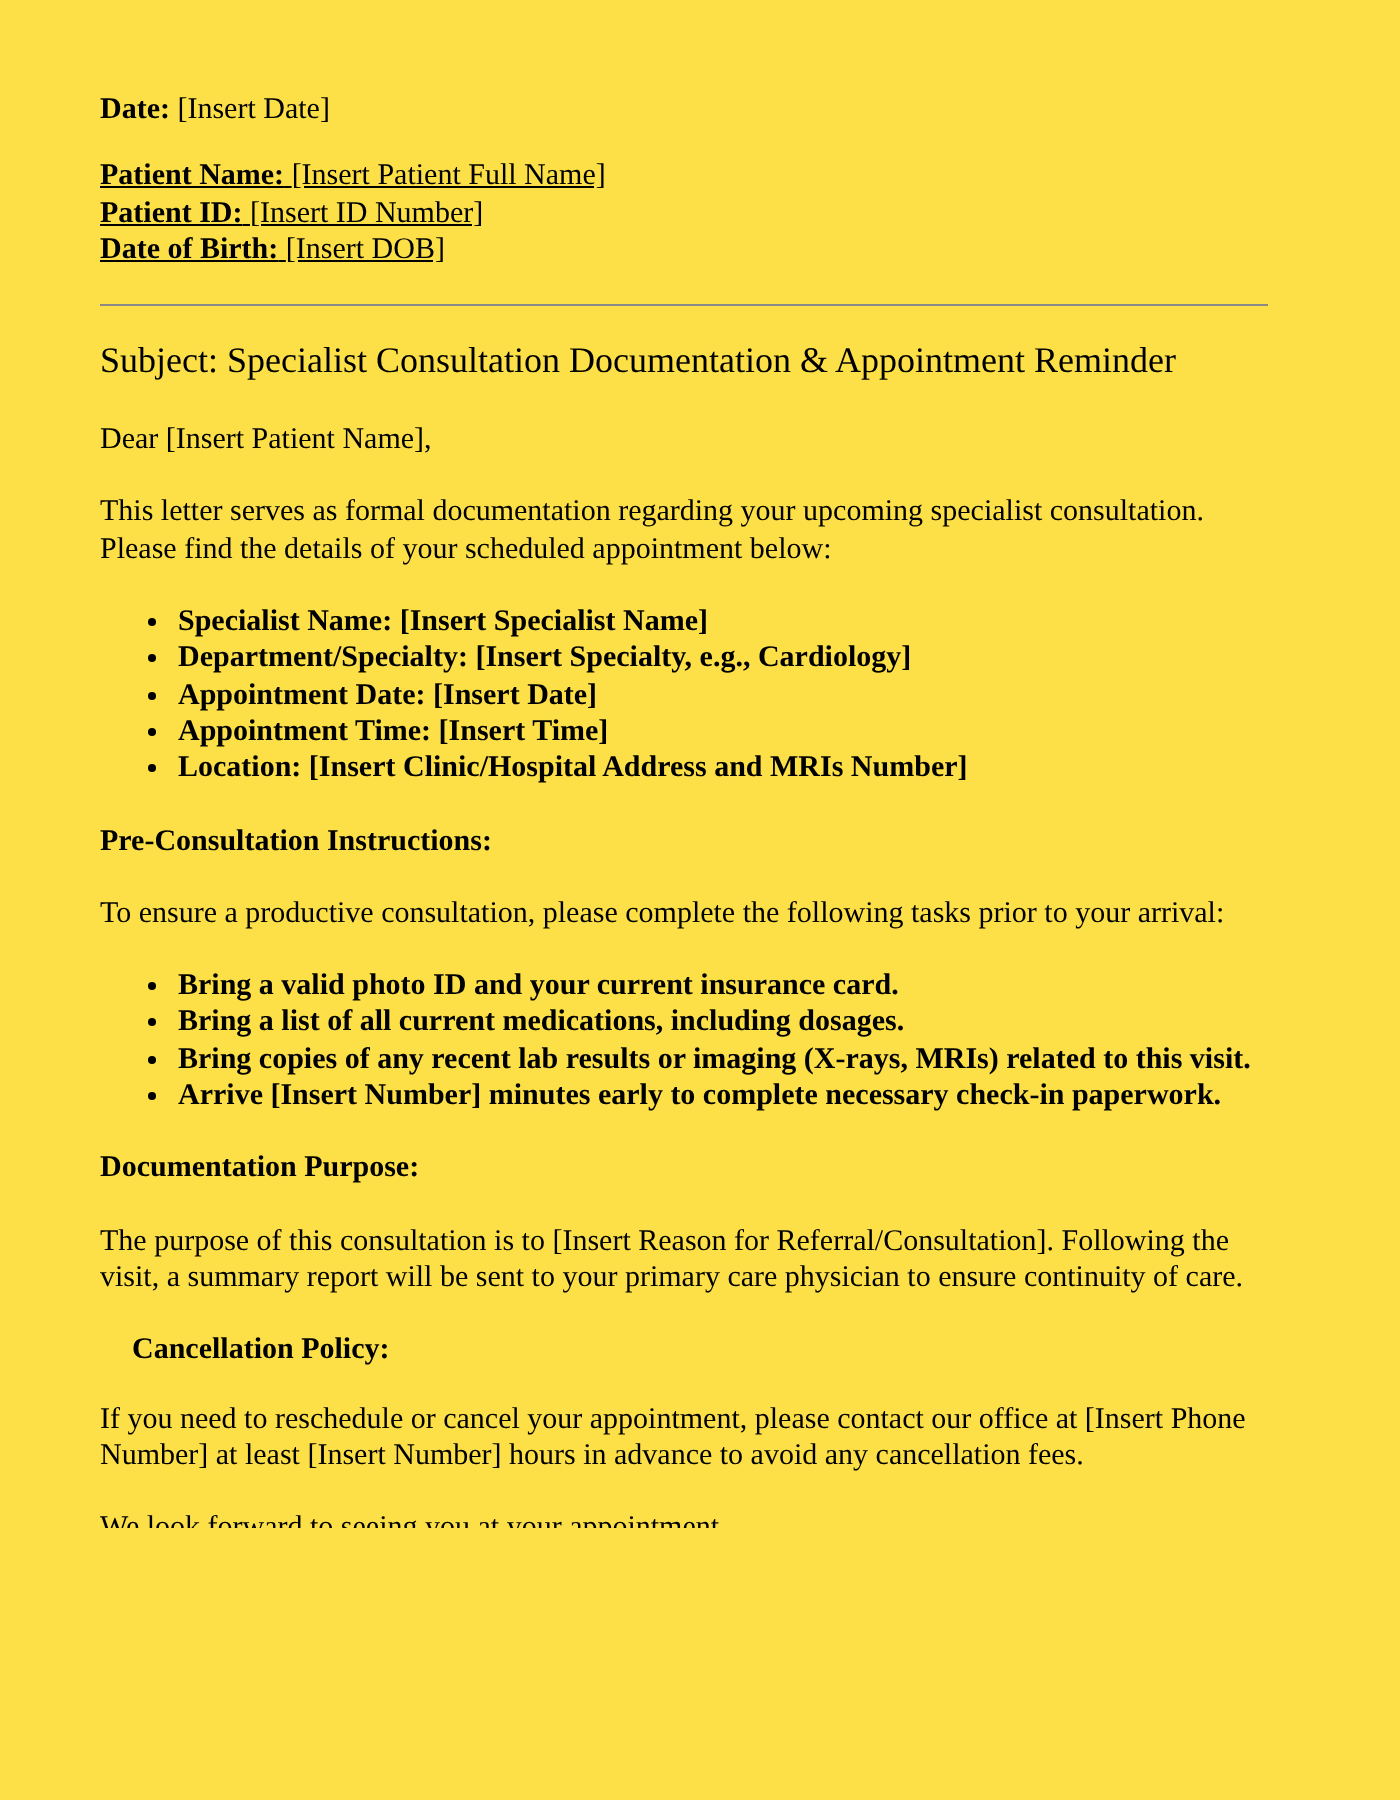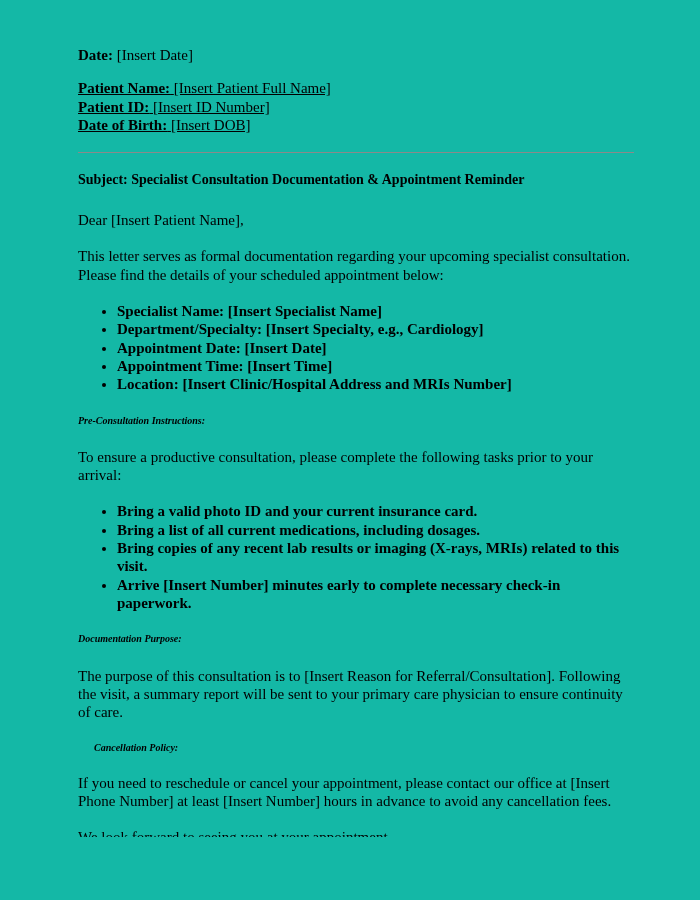--- a/index.html
+++ b/index.html
@@ -10,44 +10,43 @@
     overflow: hidden;
     background: #ffffff;
     color: #000000;
     font-family: "Liberation Serif", "DejaVu Serif", serif;
     font-size: 15px;
     line-height: 18.3px;
   }
   .page {
     width: 700px;
     height: 900px;
-    padding: 46px 66px 0 78px;
-    background: #14b8a6;
+    padding: 46px 66px 0 50px;
+    background: #fde047;
   }
   p { margin: 0 0 18px 0; }
   .date-line { margin: 0 0 15px 0; }
   .patient-block p { margin: 0; text-decoration: underline; }
   .patient-block { margin: 0; }
   hr.divider {
     border: none;
     border-top: 1px solid #8a8a8a;
     margin: 18px 0 16px 0;
   }
   h1.subject {
-    font-size: 14px;
+    font-size: 18px;
     line-height: 22px;
-    font-weight: bold;
+    font-weight: normal;
     margin: 16px 0 20px 0;
   }
   h2.section-heading {
-    font-size: 10px;
+    font-size: 15px;
     line-height: 18.3px;
     font-weight: bold;
     margin: 0 0 18px 0;
-    font-style: italic;
   }
   h2.section-heading.tight { margin: 16px; }
   ul.doc-list {
     margin: 18px 0 18px 0;
     padding-left: 39px;
     font-weight: bold;
   }
   ul.doc-list li { margin: 0; }
   .clip-closing {
     height: 9px;

